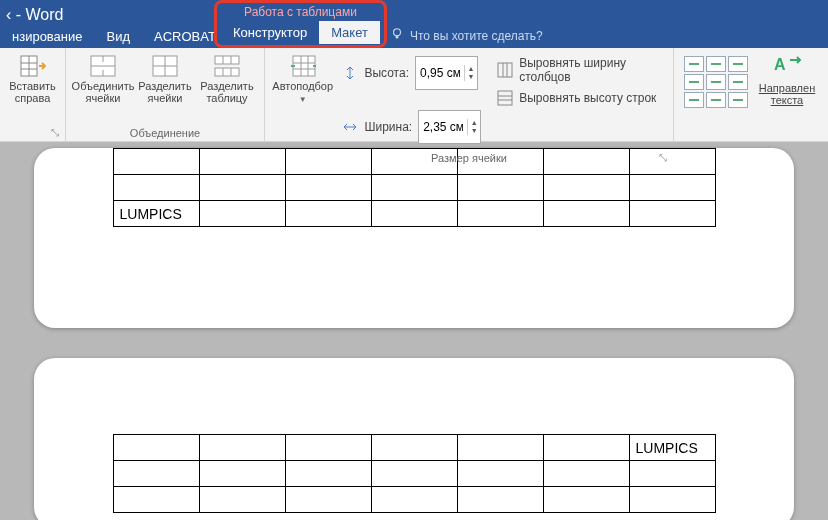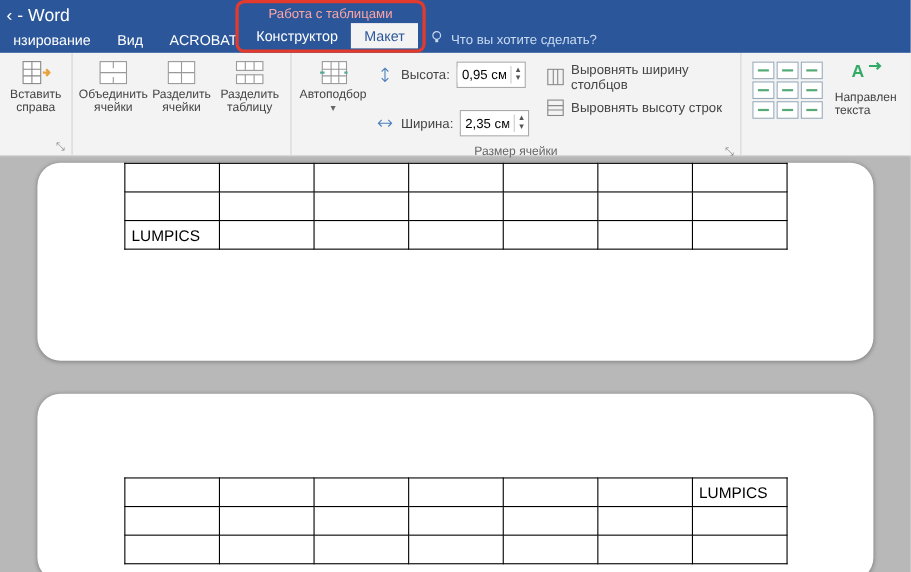--- a/index.html
+++ b/index.html
@@ -18,32 +18,32 @@
   .ribbon-group { border-right: 1px solid #d4d4d4; display: flex; flex-direction: column; justify-content: space-between; }
   .group-body { display: flex; align-items: flex-start; padding: 4px 6px; flex: 1; }
   .group-label { font-size: 11px; color: #666; text-align: center; padding-bottom: 2px; }
   .big-btn { display: flex; flex-direction: column; align-items: center; width: 62px; cursor: pointer; padding-top: 2px; }
   .big-btn .ic { width: 26px; height: 24px; display: flex; align-items: center; justify-content: center; }
   .big-btn .lbl { font-size: 11px; color: #444; text-align: center; line-height: 12px; margin-top: 2px; }
   .drop-carat { font-size: 8px; color: #666; }
   .size-rows { display: flex; flex-direction: column; gap: 20px; padding: 4px 8px; }
   .size-row { display: flex; align-items: center; gap: 6px; font-size: 12px; color: #444; }
   .size-row .ic { width: 16px; height: 16px; }
-  .spin { display: flex; align-items: center; border: 1px solid #aaa; background: #fff; height: 24px; }
+  .spin { display: flex; align-items: center; border: 1px solid #aaa; background: #fff; height: 34px; }
   .spin input { border: none; width: 48px; font-size: 12px; padding: 0 4px; outline: none; }
   .spin .arrows { display: flex; flex-direction: column; border-left: 1px solid #ccc; }
   .spin .arrows span { font-size: 7px; line-height: 8px; width: 12px; text-align: center; cursor: pointer; color: #555; }
   .dist-rows { display: flex; flex-direction: column; gap: 6px; padding: 4px 8px; font-size: 12px; color: #444; }
   .dist-row { display: flex; align-items: center; gap: 6px; cursor: pointer; }
   .dist-row .ic { width: 16px; height: 16px; }
   .align-grid { display: grid; grid-template-columns: repeat(3, 20px); grid-template-rows: repeat(3, 16px); gap: 2px; padding: 4px; }
   .align-cell { border: 1px solid #9ab; background: #fff; cursor: pointer; display:flex; align-items:center; justify-content:center;}
   .align-cell span{width:10px;height:2px;background:#5a7;}
   .dir-btn { display:flex; flex-direction:column; align-items:center; width:70px; padding-top:2px; cursor:pointer;}
-  .dir-btn .lbl{font-size:11px;color:#444;text-align:left;line-height:12px;margin-top:2px;}
+  .dir-btn .lbl{font-size:11px;color:#444;text-align:center;line-height:12px;margin-top:2px;text-decoration:underline;}
   .doc-area { background: #b8b8b8; height: calc(520px - 48px - 94px); padding: 0; overflow: hidden; }
   .page { background: #fff; margin: 0 auto; width: 760px; box-shadow: 0 1px 4px rgba(0,0,0,.3); border-radius: 21px; }
   .page1 { height: 180px; margin-bottom: 30px; }
   .page2 { height: 170px; padding-top: 70px; }
   .doc-table { border-collapse: collapse; margin: 6px auto 0 auto; }
   .doc-table td { border: 1px solid #000; width: 86px; height: 26px; font-size: 14px; padding: 2px 6px; vertical-align: middle; }
   .dialog-launcher{font-size:10px;color:#888;align-self:flex-end;padding:0 4px 2px 0;cursor:pointer;}
   .grp-bottom{display:flex;justify-content:center;position:relative;}
   .grp-bottom .dialog-launcher{position:absolute;right:2px;bottom:0;}
 </style>
@@ -128,20 +128,23 @@
               <rect x="1" y="13" width="24" height="8" fill="#fff" stroke="#999"></rect>
               <line x1="9" y1="1" x2="9" y2="9" stroke="#999"></line>
               <line x1="17" y1="1" x2="17" y2="9" stroke="#999"></line>
               <line x1="9" y1="13" x2="9" y2="21" stroke="#999"></line>
               <line x1="17" y1="13" x2="17" y2="21" stroke="#999"></line>
             </svg>
           </span>
         <span class="lbl"><span>Разделить</span><br><span>таблицу</span></span>
       </div>
     </div>
+    <div class="grp-bottom">
+        <div class="group-label">Объединение</div>
+      </div>
   </div>
 
   <div class="ribbon-group">
     <div class="group-body">
       <div class="big-btn" style="width:72px;">
         <span class="ic">
             <svg width="28" height="22">
               <rect x="3" y="1" width="22" height="20" fill="#fff" stroke="#999"></rect>
               <line x1="3" y1="8" x2="25" y2="8" stroke="#999"></line>
               <line x1="3" y1="14" x2="25" y2="14" stroke="#999"></line>

